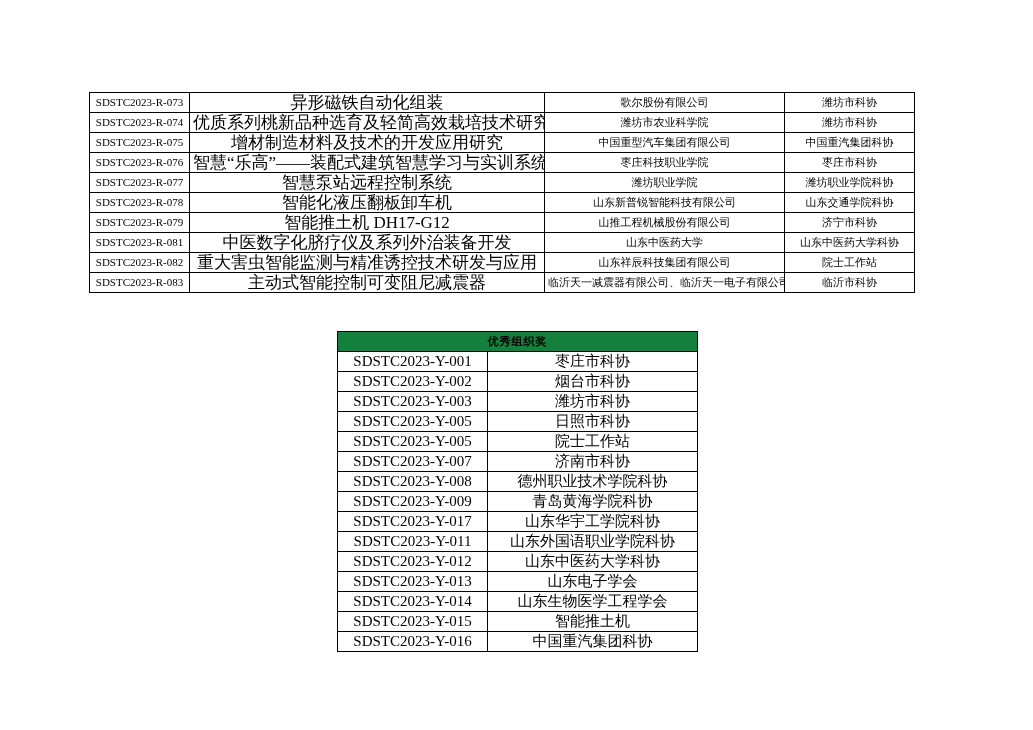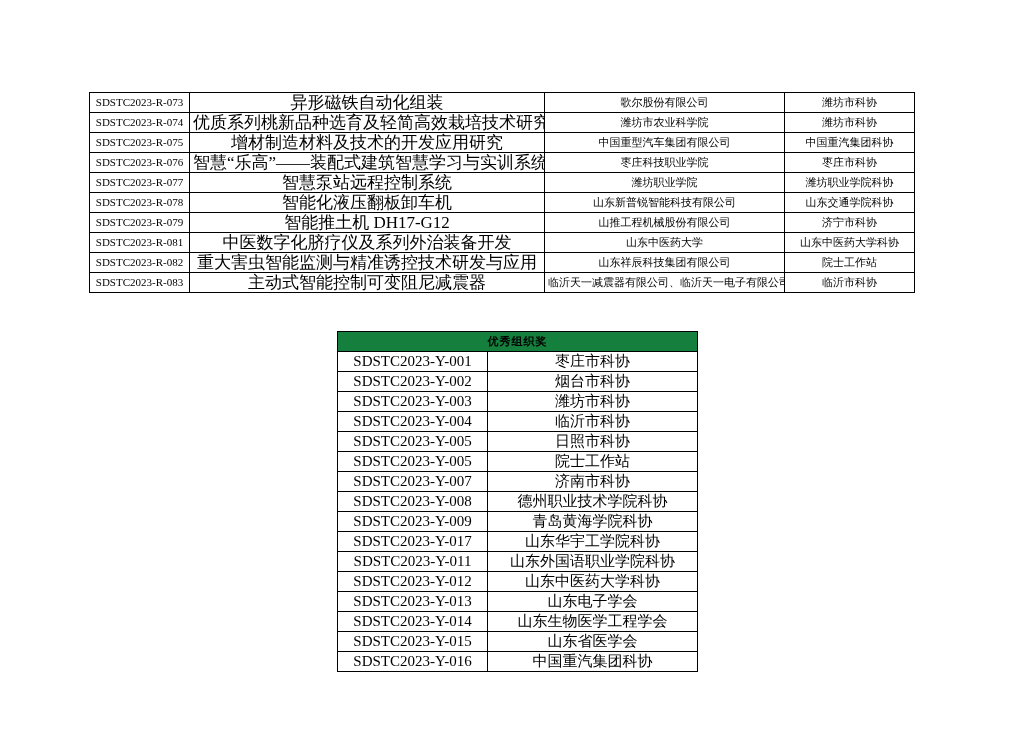--- a/index.html
+++ b/index.html
@@ -167,24 +167,20 @@
       </tr>
       <tr>
         <td>SDSTC2023-Y-002</td>
         <td>烟台市科协</td>
       </tr>
       <tr>
         <td>SDSTC2023-Y-003</td>
         <td>潍坊市科协</td>
       </tr>
       <tr>
-        <td>SDSTC2023-Y-004</td>
-        <td>临沂市科协</td>
-      </tr>
-      <tr>
         <td>SDSTC2023-Y-005</td>
         <td>日照市科协</td>
       </tr>
       <tr>
         <td>SDSTC2023-Y-005</td>
         <td>院士工作站</td>
       </tr>
       <tr>
         <td>SDSTC2023-Y-007</td>
         <td>济南市科协</td>
@@ -212,21 +208,21 @@
       <tr>
         <td>SDSTC2023-Y-013</td>
         <td>山东电子学会</td>
       </tr>
       <tr>
         <td>SDSTC2023-Y-014</td>
         <td>山东生物医学工程学会</td>
       </tr>
       <tr>
         <td>SDSTC2023-Y-015</td>
-        <td>山东省医学会</td>
+        <td>智能推土机</td>
       </tr>
       <tr>
         <td>SDSTC2023-Y-016</td>
         <td>中国重汽集团科协</td>
       </tr>
     </tbody>
   </table>
 
 </div>
 

